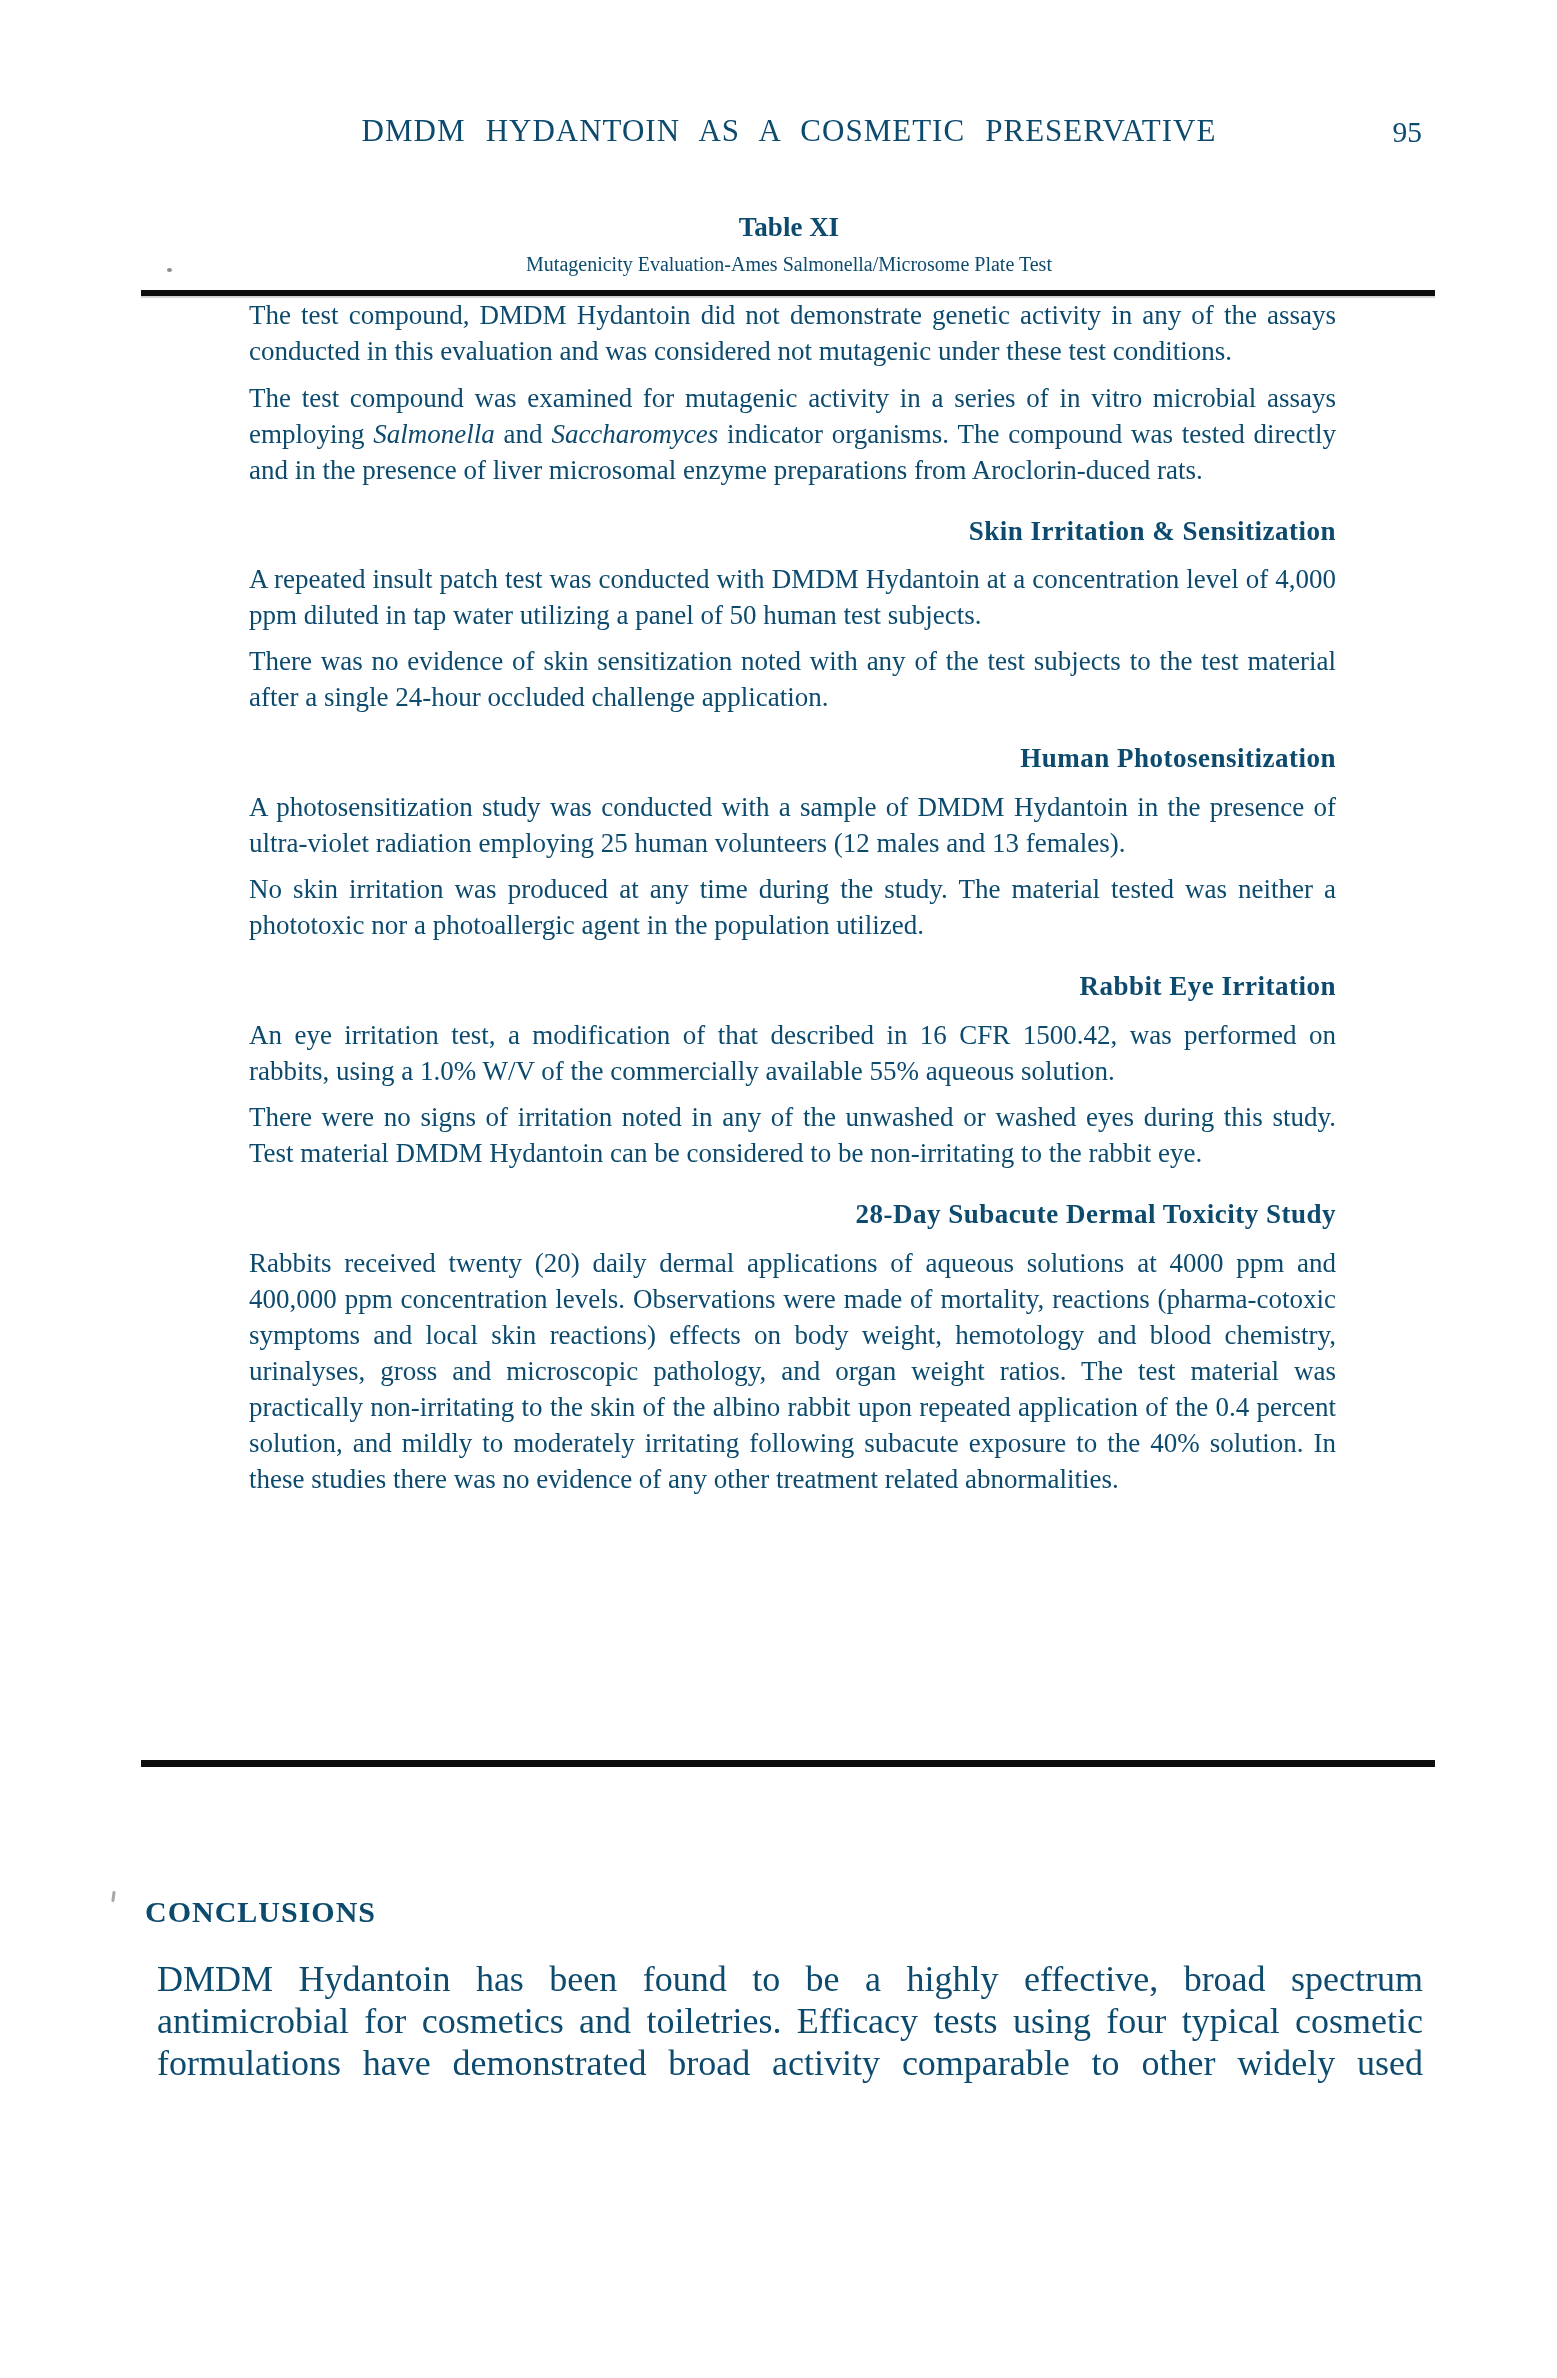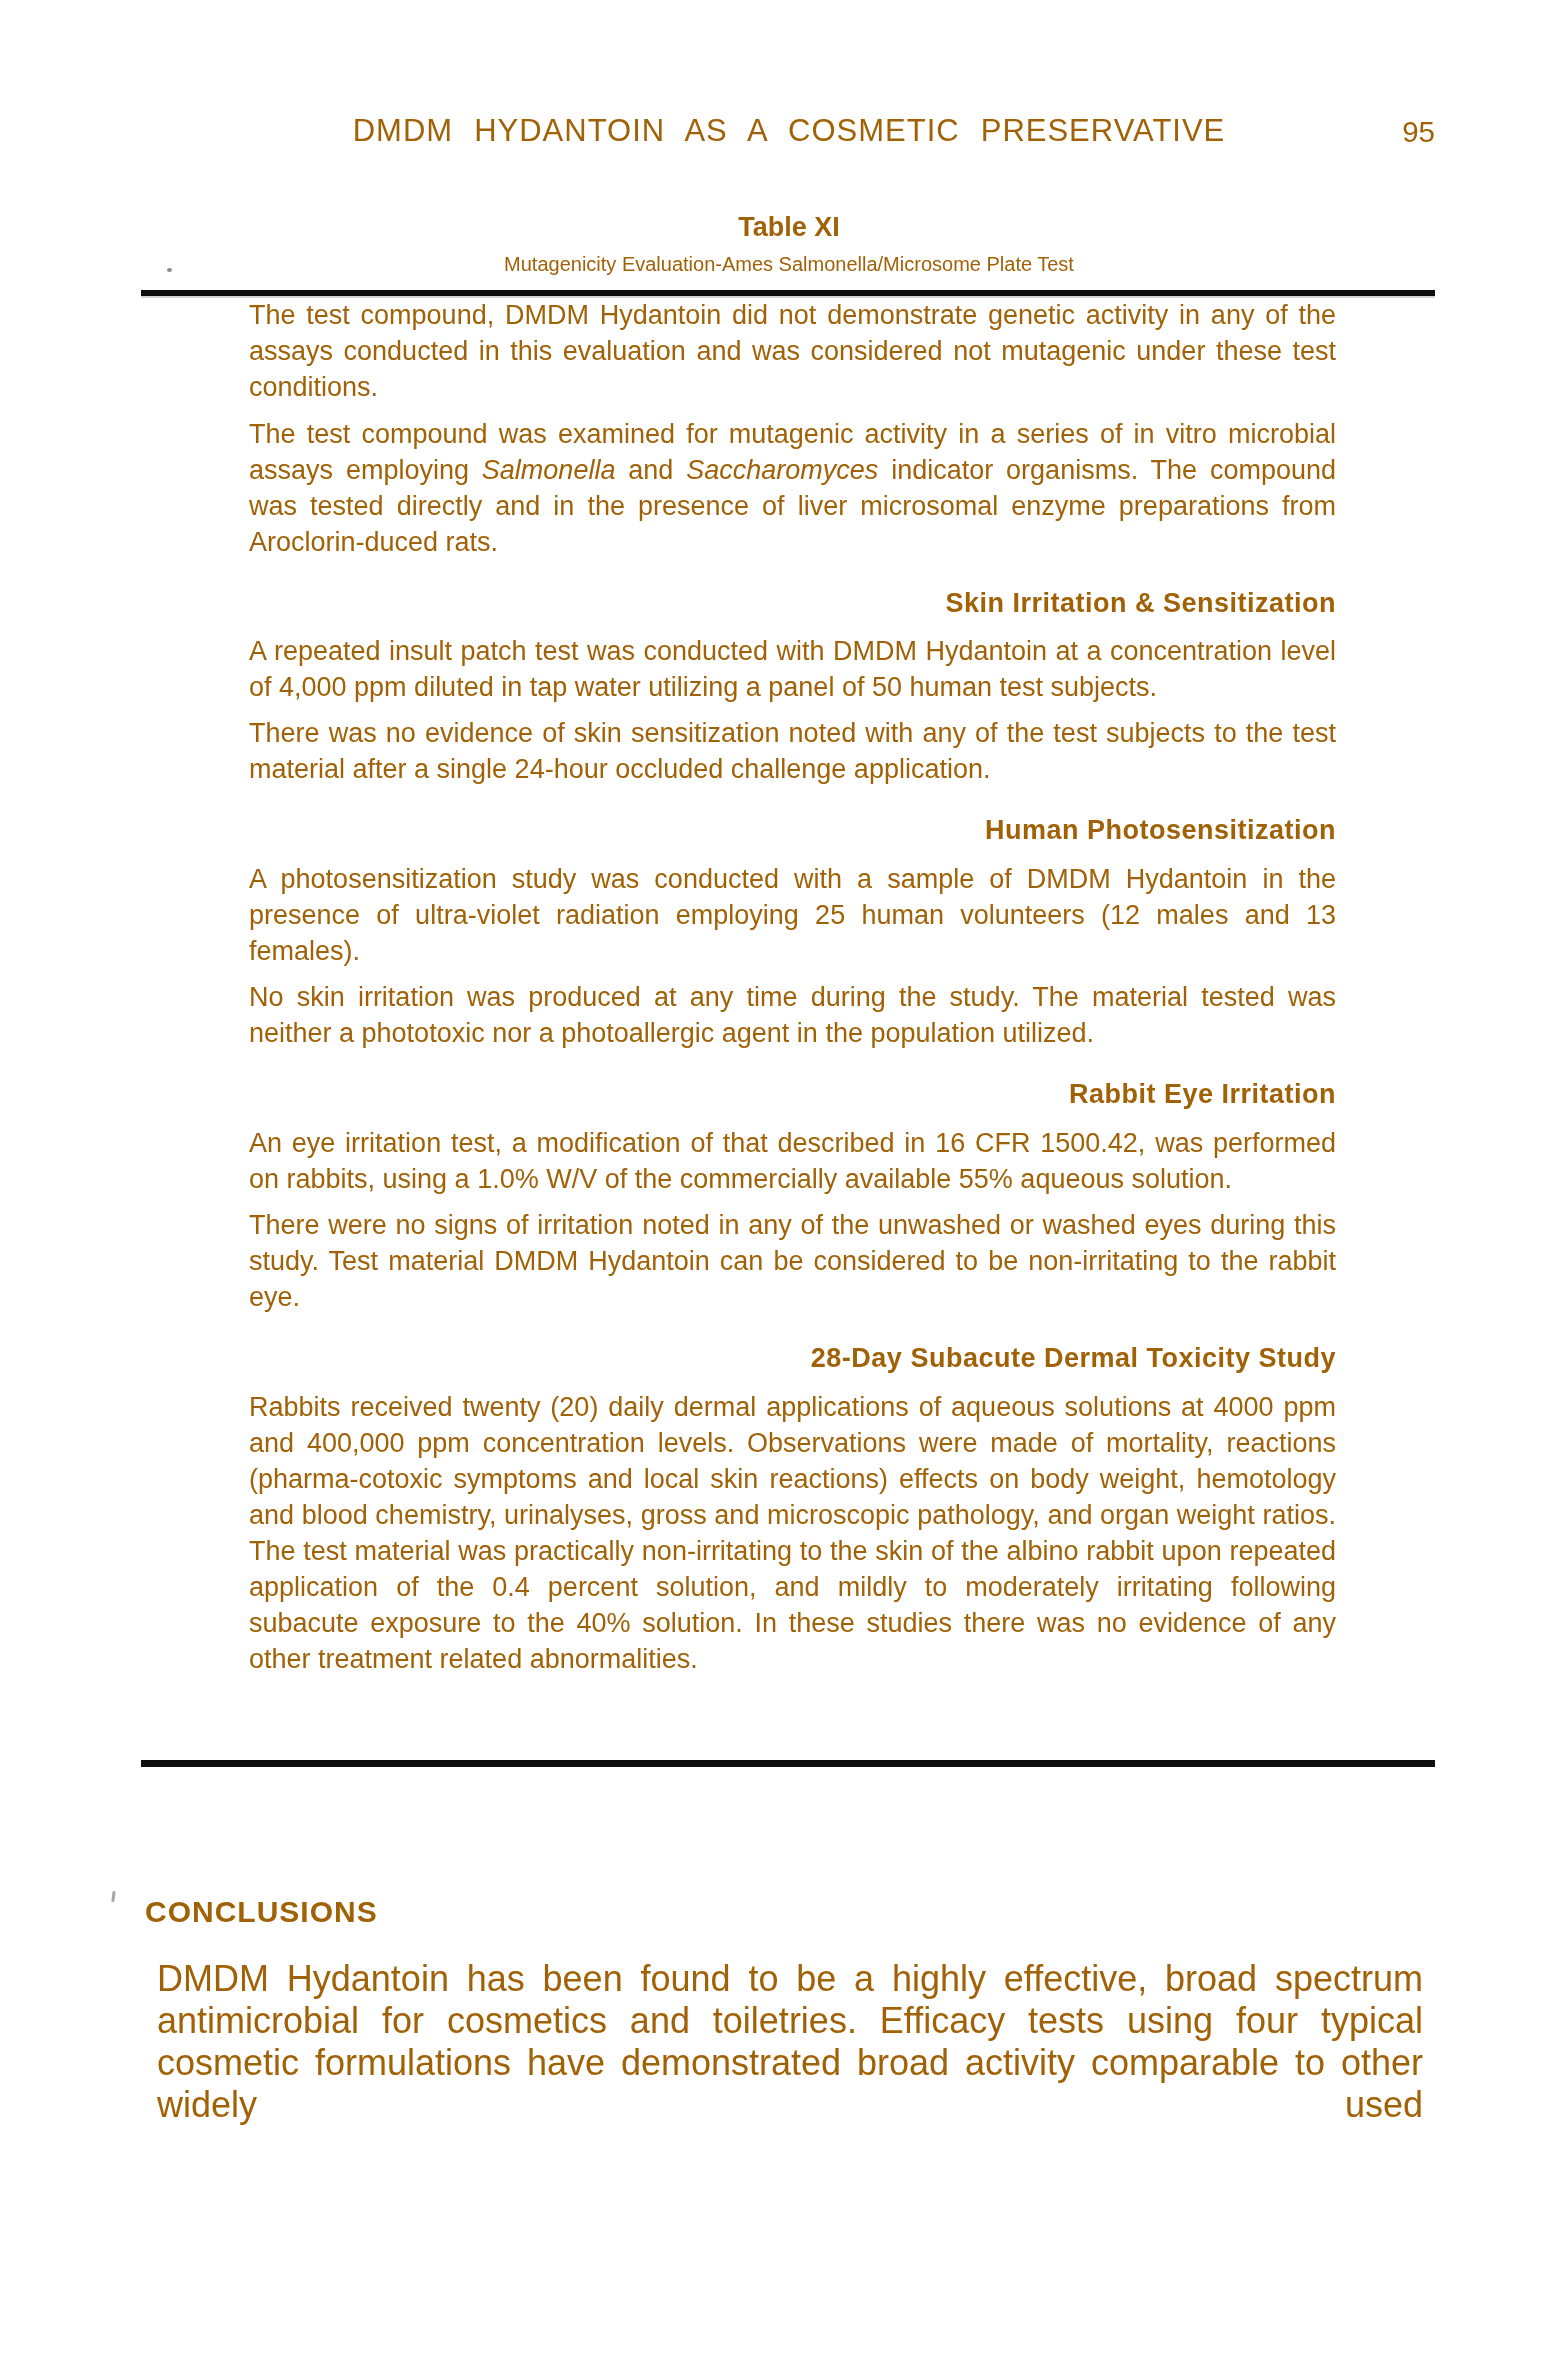--- a/index.html
+++ b/index.html
@@ -2,39 +2,39 @@
 <html style="font-size:15px"><head>
 <meta charset="utf-8">
 <style>
   html, body { margin: 0; padding: 0; background: #ffffff; }
   .page {
     position: relative;
     width: 1558px;
     height: 2379px;
     background: #ffffff;
     overflow: hidden;
-    font-family: Liberation Sans, sans-serif;
-    color: #a16207;
+    font-family: Liberation Serif, serif;
+    color: #0c4a6e;
   }
   
   .runhead {
     position: absolute;
     top: 112px; left: 143px; width: 1292px;
     line-height: 38px;
   }
   .runhead .title {
     text-align: center;
     font-size: 31px;
     letter-spacing: 1px;
     word-spacing: 11.4px;
     white-space: nowrap;
   }
   .runhead .pagenum {
     position: absolute;
-    right: 0; top: 1px;
+    right: 13px; top: 1px;
     font-size: 29.5px;
   }
   
   .caption {
     position: absolute;
     top: 209px; left: 143px; width: 1292px;
     text-align: center;
   }
   .caption .cap-title {
     font-size: 27px;

